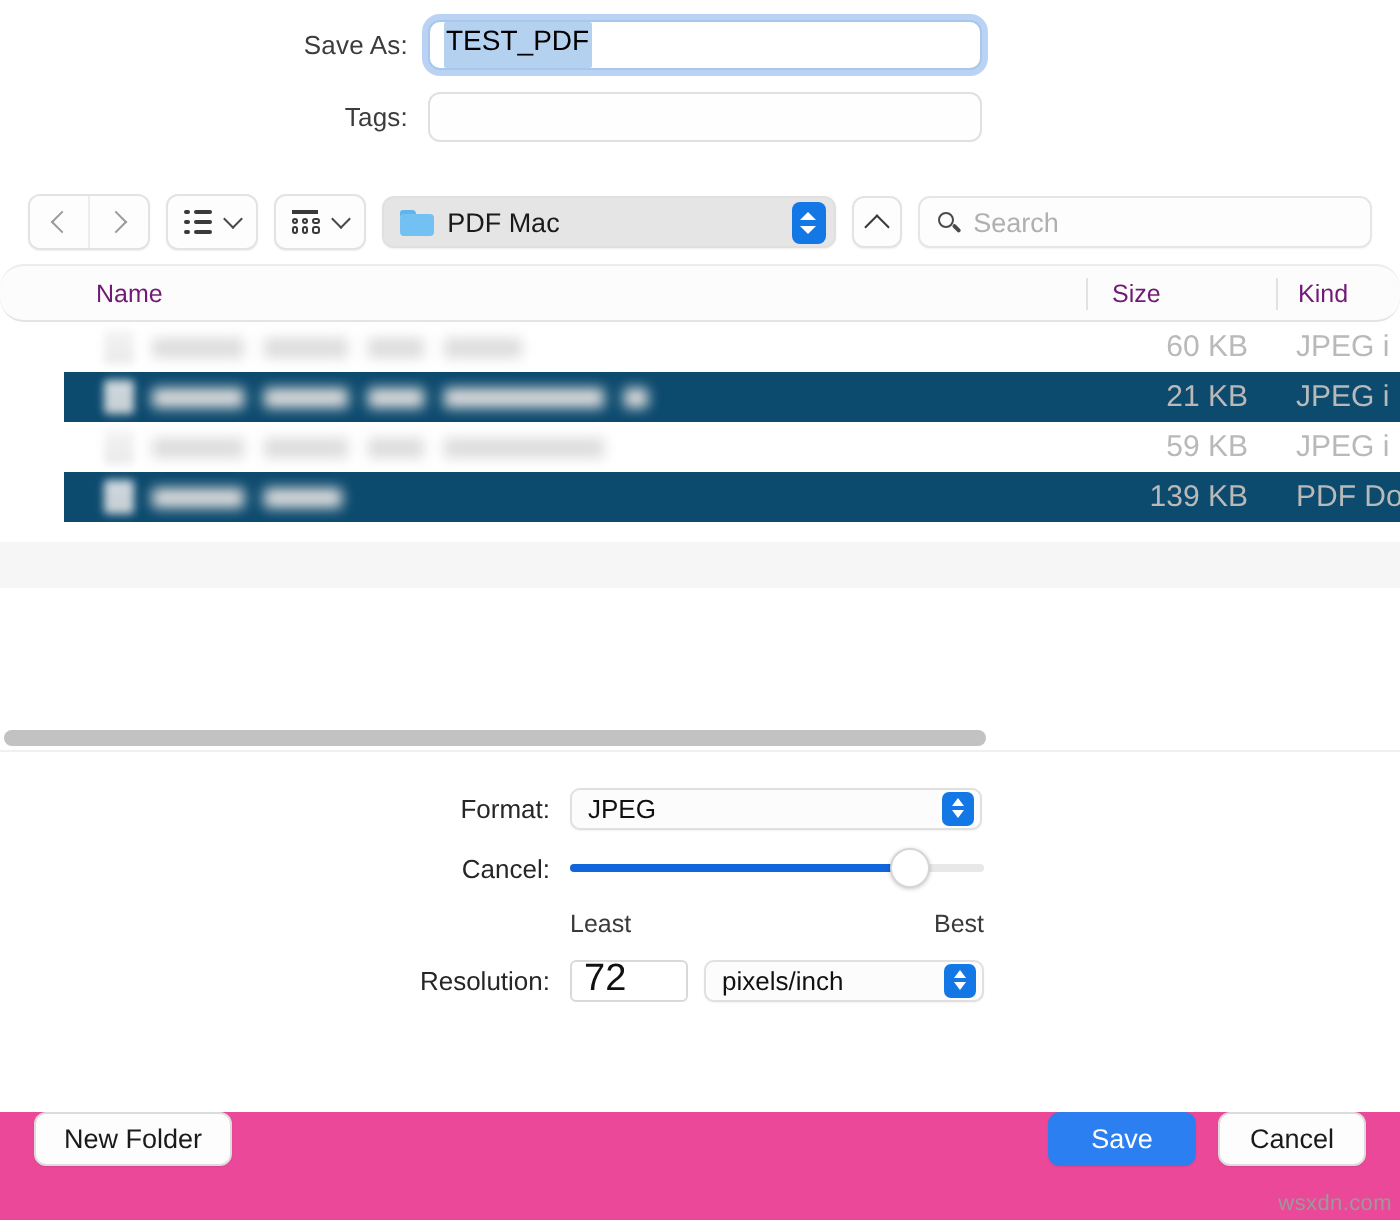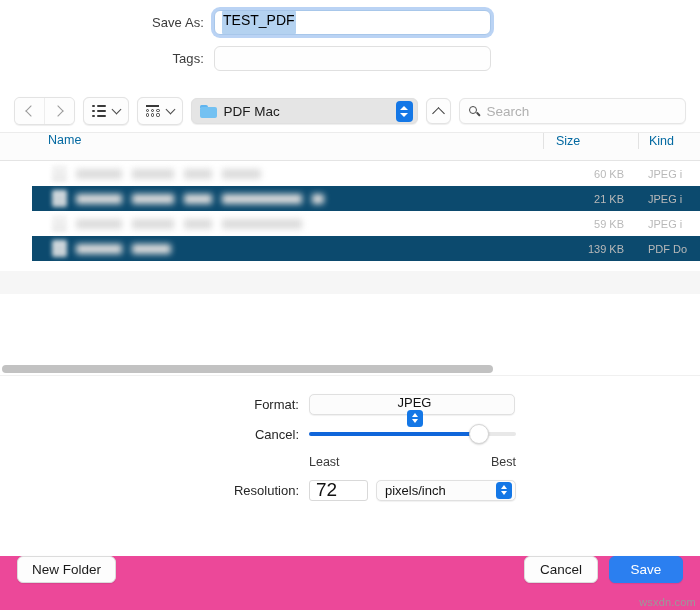--- a/index.html
+++ b/index.html
@@ -244,42 +244,43 @@
     background: #4a4a4a;
     transform: rotate(45deg);
     border-radius: 1px;
   }
   .search-ph { font-size: 13.5px; color: #b0b0b0; }
 
   
   .list-header {
     display: flex;
     height: 27px;
-    align-items: flex-start;
+    align-items: center;
     background: #fcfcfc;
     border-top: 1px solid #ececec;
     border-bottom: 1px solid #e4e4e4;
     font-size: 12.5px;
-    color: #0369a1;
+    color: #701a75;
+    border-radius: 12px;
   }
   .col-name { flex: 1; padding-left: 48px; }
   .col-size { width: 95px; padding-left: 12px; border-left: 1px solid #e2e2e2; box-sizing: border-box; height: 16px; line-height:16px; }
   .col-kind { width: 62px; padding-left: 10px; border-left: 1px solid #e2e2e2; box-sizing: border-box; height: 16px; line-height:16px; }
 
   .list-body {
     height: 110px;
     background: #ffffff;
     position: relative;
     overflow: hidden;
   }
   .row {
     display: flex;
     align-items: center;
     height: 25px;
-    font-size: 11px;
+    font-size: 15px;
     color: #b9b9b9;
     margin-left: 32px;
   }
   .row.alt { background: #0c4a6e; }
   .row .r-name {
     flex: 1;
     padding-left: 20px;
     display: flex;
     align-items: center;
     gap: 9px;
@@ -338,21 +339,20 @@
     height: 24px;
     margin-bottom: 6px;
   }
   .opt-label {
     width: 285px;
     text-align: right;
     padding-right: 10px;
     font-size: 13px;
     color: #262626;
     box-sizing: border-box;
-    margin-left: 24px;
   }
   .select-popup {
     height: 21px;
     box-sizing: border-box;
     border-radius: 5px;
     border: 1px solid #e0e0e0;
     background: #fcfcfc;
     display: flex;
     align-items: center;
     padding: 0 3px 0 8px;
@@ -376,21 +376,21 @@
     flex: 0 0 auto;
   }
   .stepper-sm .tri {
     width: 0; height: 0;
     border-left: 3.4px solid transparent;
     border-right: 3.4px solid transparent;
   }
   .stepper-sm .tri.up   { border-bottom: 4px solid #fff; }
   .stepper-sm .tri.down { border-top: 4px solid #fff; }
 
-  .format-popup { width: 206px; flex-direction: column; }
+  .format-popup { width: 206px; }
 
   .slider-wrap {
     width: 207px;
     display: flex;
     align-items: center;
     position: relative;
     height: 20px;
   }
   .slider-track {
     position: absolute;
@@ -680,20 +680,20 @@
         </span>
       </div>
     </div>
 
   </div>
 
   <div class="bottom-bar">
     <div class="btn">New Folder</div>
     <div class="spacer"></div>
     <div class="right-btns">
+      <div class="btn primary">Save</div>
       <div class="btn">Cancel</div>
-      <div class="btn primary">Save</div>
     </div>
   </div>
 
   <div class="watermark">wsxdn.com</div>
 
 </div>
 
 </body></html>

